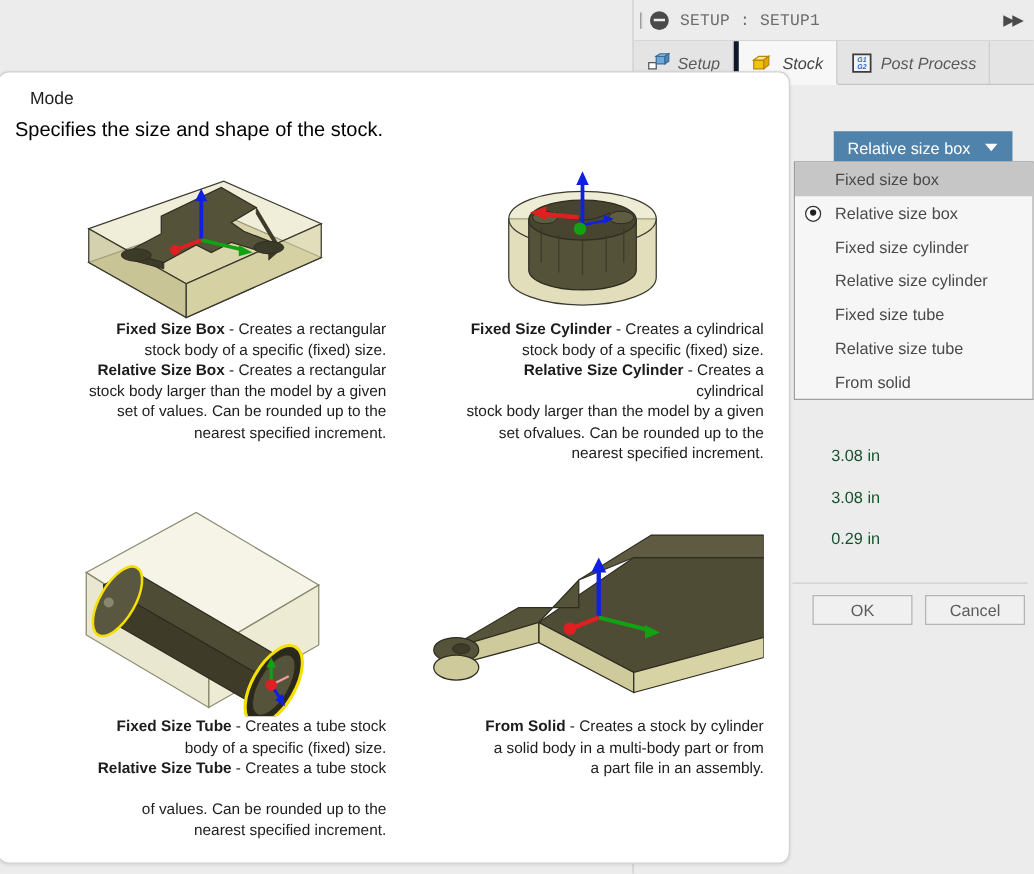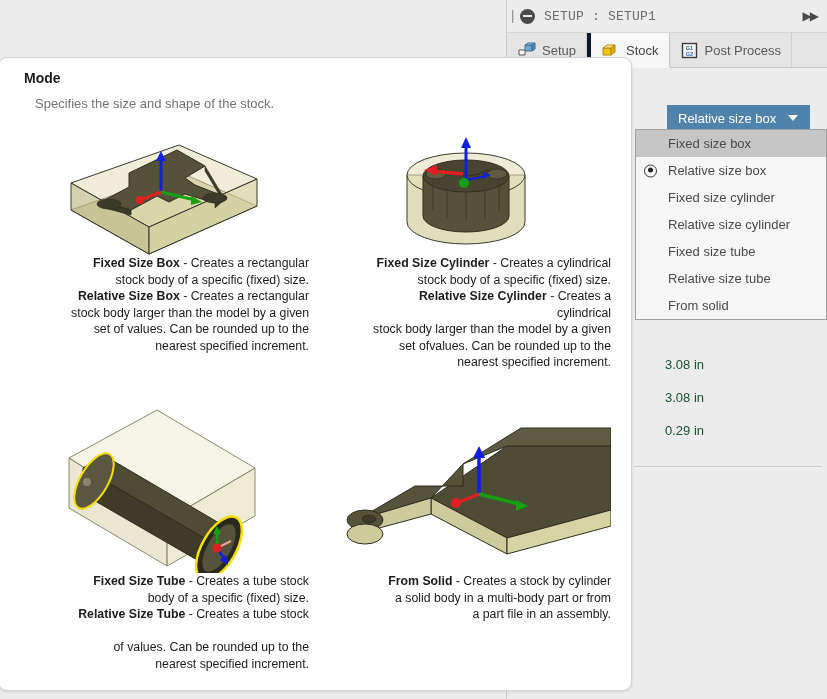--- a/index.html
+++ b/index.html
@@ -51,21 +51,21 @@
     margin-left: auto; margin-right: 11px;
     font-size: 12px; color: #4a4a4a; letter-spacing: -2px;
   }
 
   
   .tabstrip {
     position: absolute; left: 0; top: 33px;
     width: 321px; height: 35px;
     background: #e4e4e4;
     border-bottom: 1px solid #c4c4c4;
-    display: flex; align-items: stretch;
+    display: flex; align-items: stretch; font-style: italic;
   }
   .tab {
     display: flex; align-items: center; gap: 6px;
     padding: 0 10px;
     font-size: 13px; color: #5a5a5a;
     border-right: 1px solid #cfcfcf;
     position: relative;
   }
   .tab.active {
     background: #f7f7f7;
@@ -171,25 +171,25 @@
     width: 634px; height: 634px;
     background: #ffffff;
     border: 1px solid #d2d2d2;
     border-radius: 9px;
     box-shadow: 0 1px 3px rgba(0,0,0,.10);
     z-index: 30;
     overflow: hidden;
   }
   .tt-title {
     position: absolute; left: 13px; top: 12px;
-    font-size: 14px; font-weight: bold; color: #1c1c1c; padding-left: 12px;
+    font-size: 14px; font-weight: normal; color: #1c1c1c; padding-left: 12px;
   }
   .tt-sub {
     position: absolute; left: 13px; top: 38px;
-    font-size: 13px; color: #737373; margin-left: 23px;
+    font-size: 16px; color: #000000;
   }
 
   .cell { position: absolute; }
   .cell-img { position: relative; }
   .cap {
     text-align: right;
     font-size: 12.3px;
     color: #1c1c1c;
     line-height: 16.5px;
   }
@@ -282,20 +282,24 @@
   </div>
 
   <div class="meas">
     <div>3.08 in</div>
     <div>3.08 in</div>
     <div>0.29 in</div>
   </div>
 
   <div class="sep"></div>
 
+  <div class="btnbar">
+    <div class="btn">OK</div>
+    <div class="btn">Cancel</div>
+  </div>
 
   <div class="tooltip">
     <div class="tt-title">Mode</div>
     <div class="tt-sub">Specifies the size and shape of the stock.</div>
 
     <div class="cell" style="left:10px; top:72px; width:300px;">
       <div class="cell-img" style="height:125px;">
         <svg width="300" height="125" viewBox="0 0 300 125">
 
           <g>

